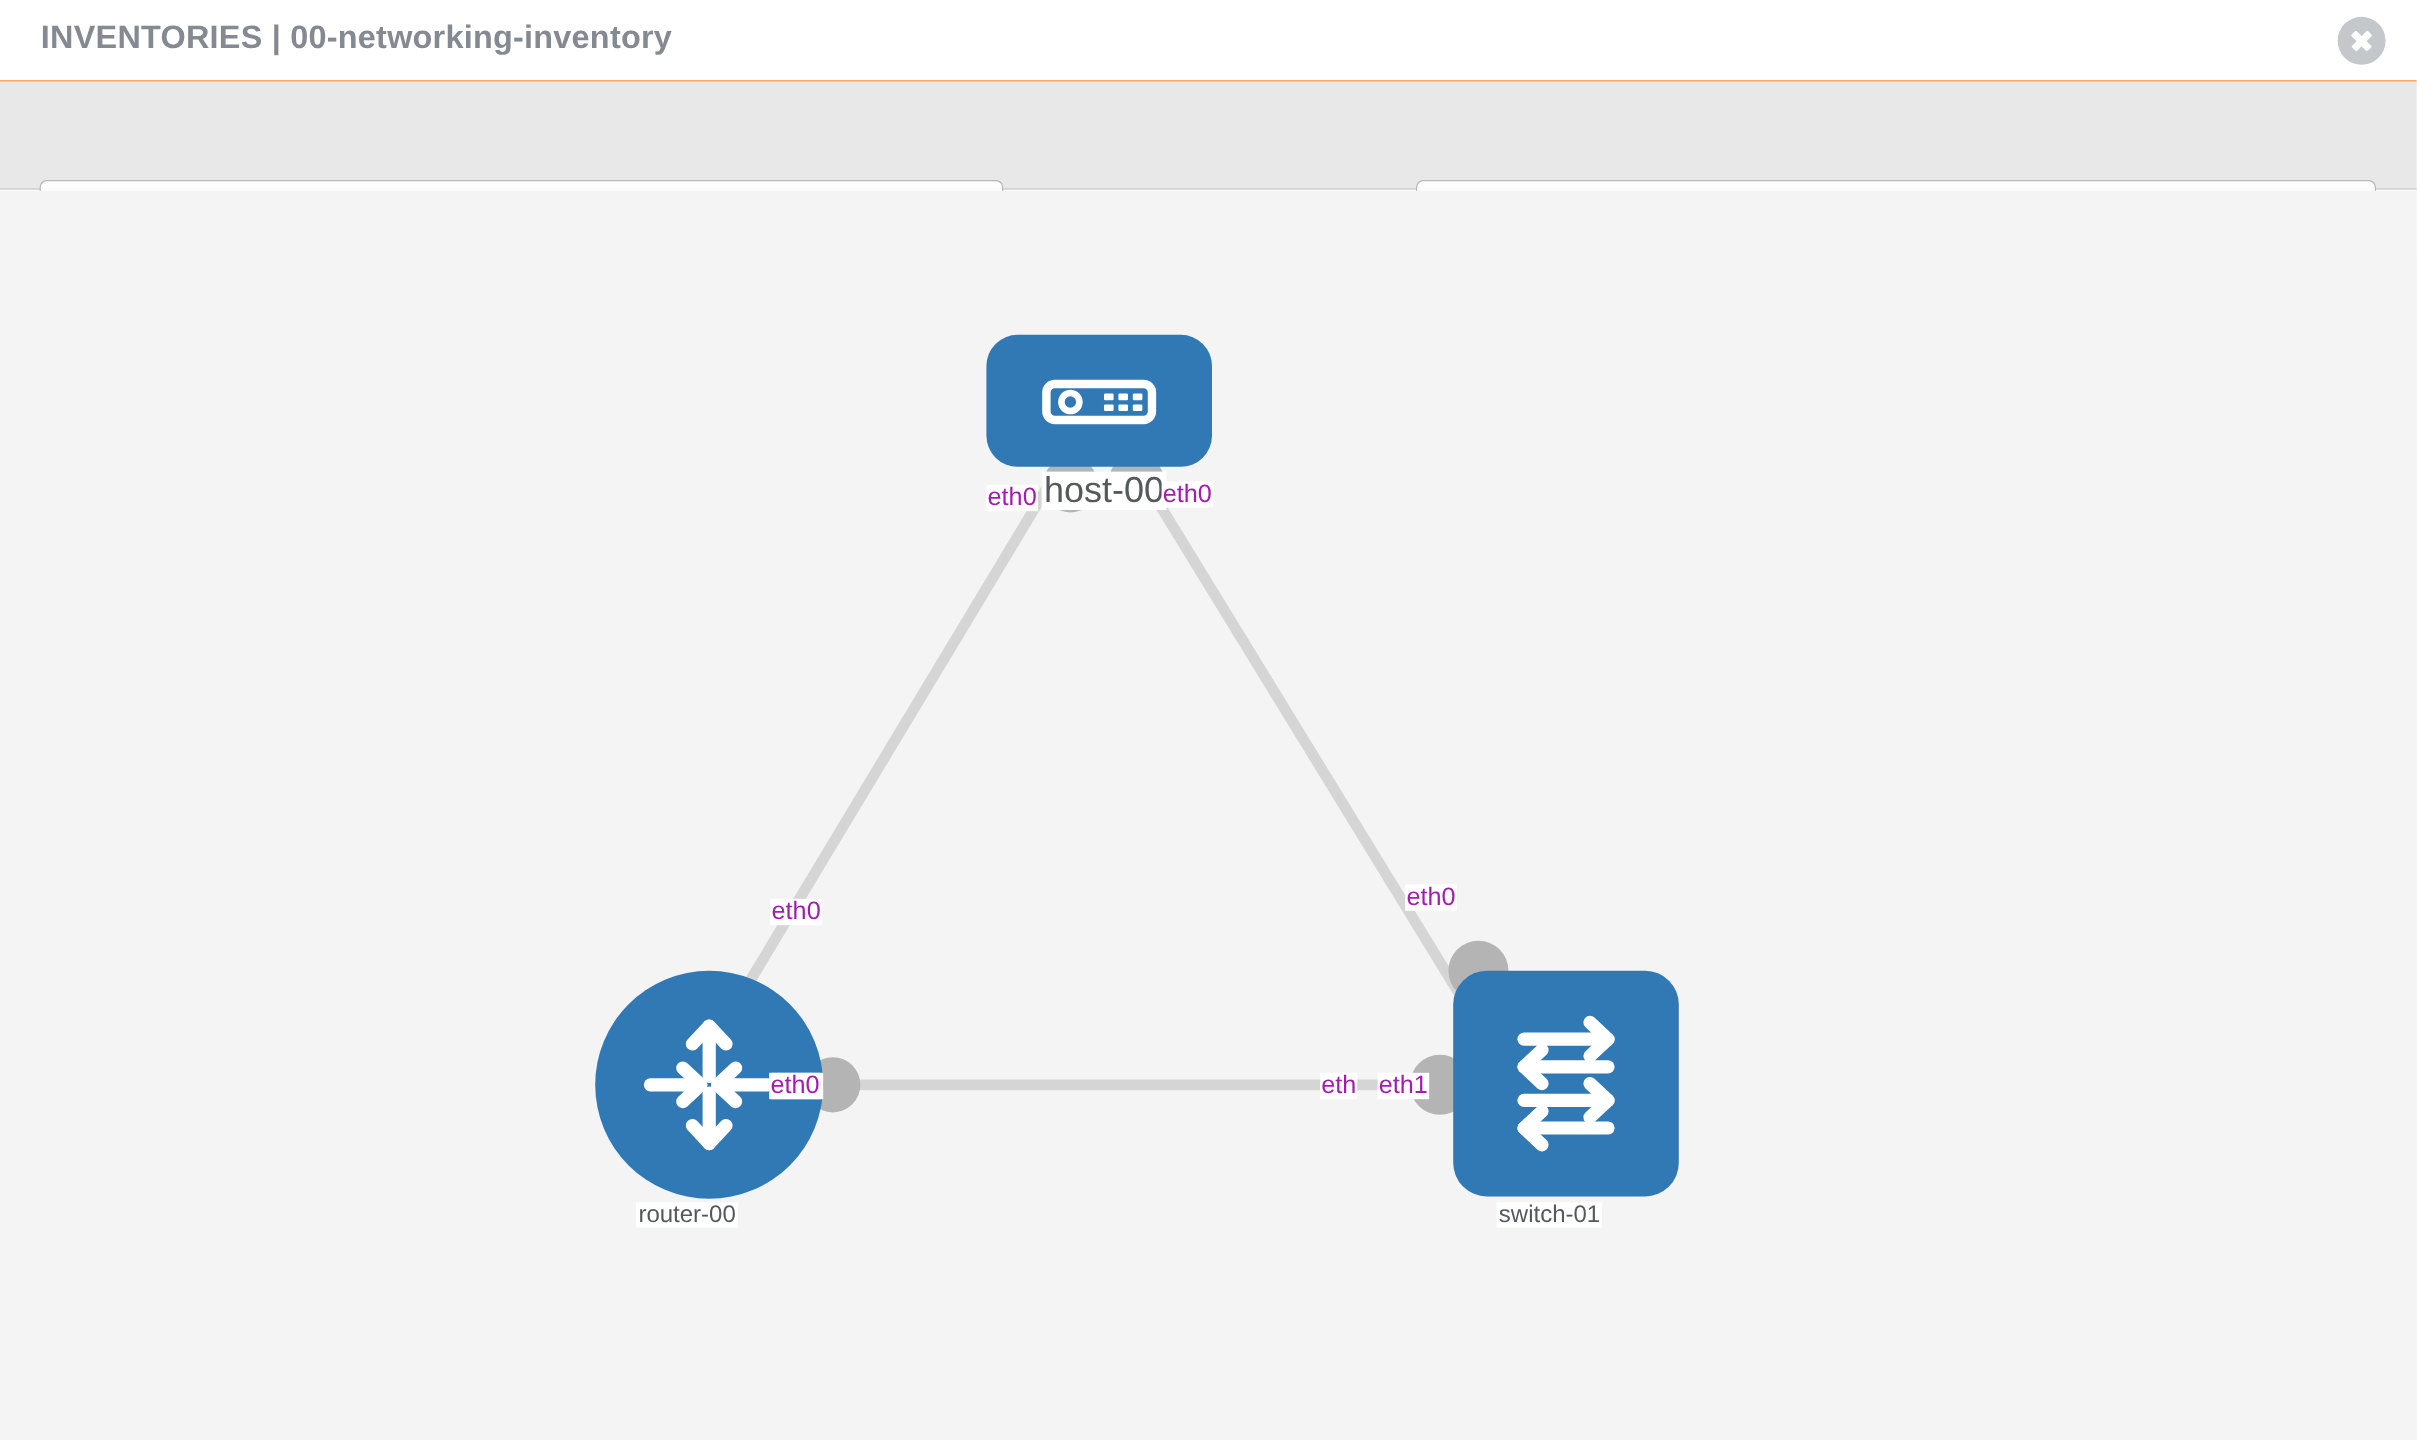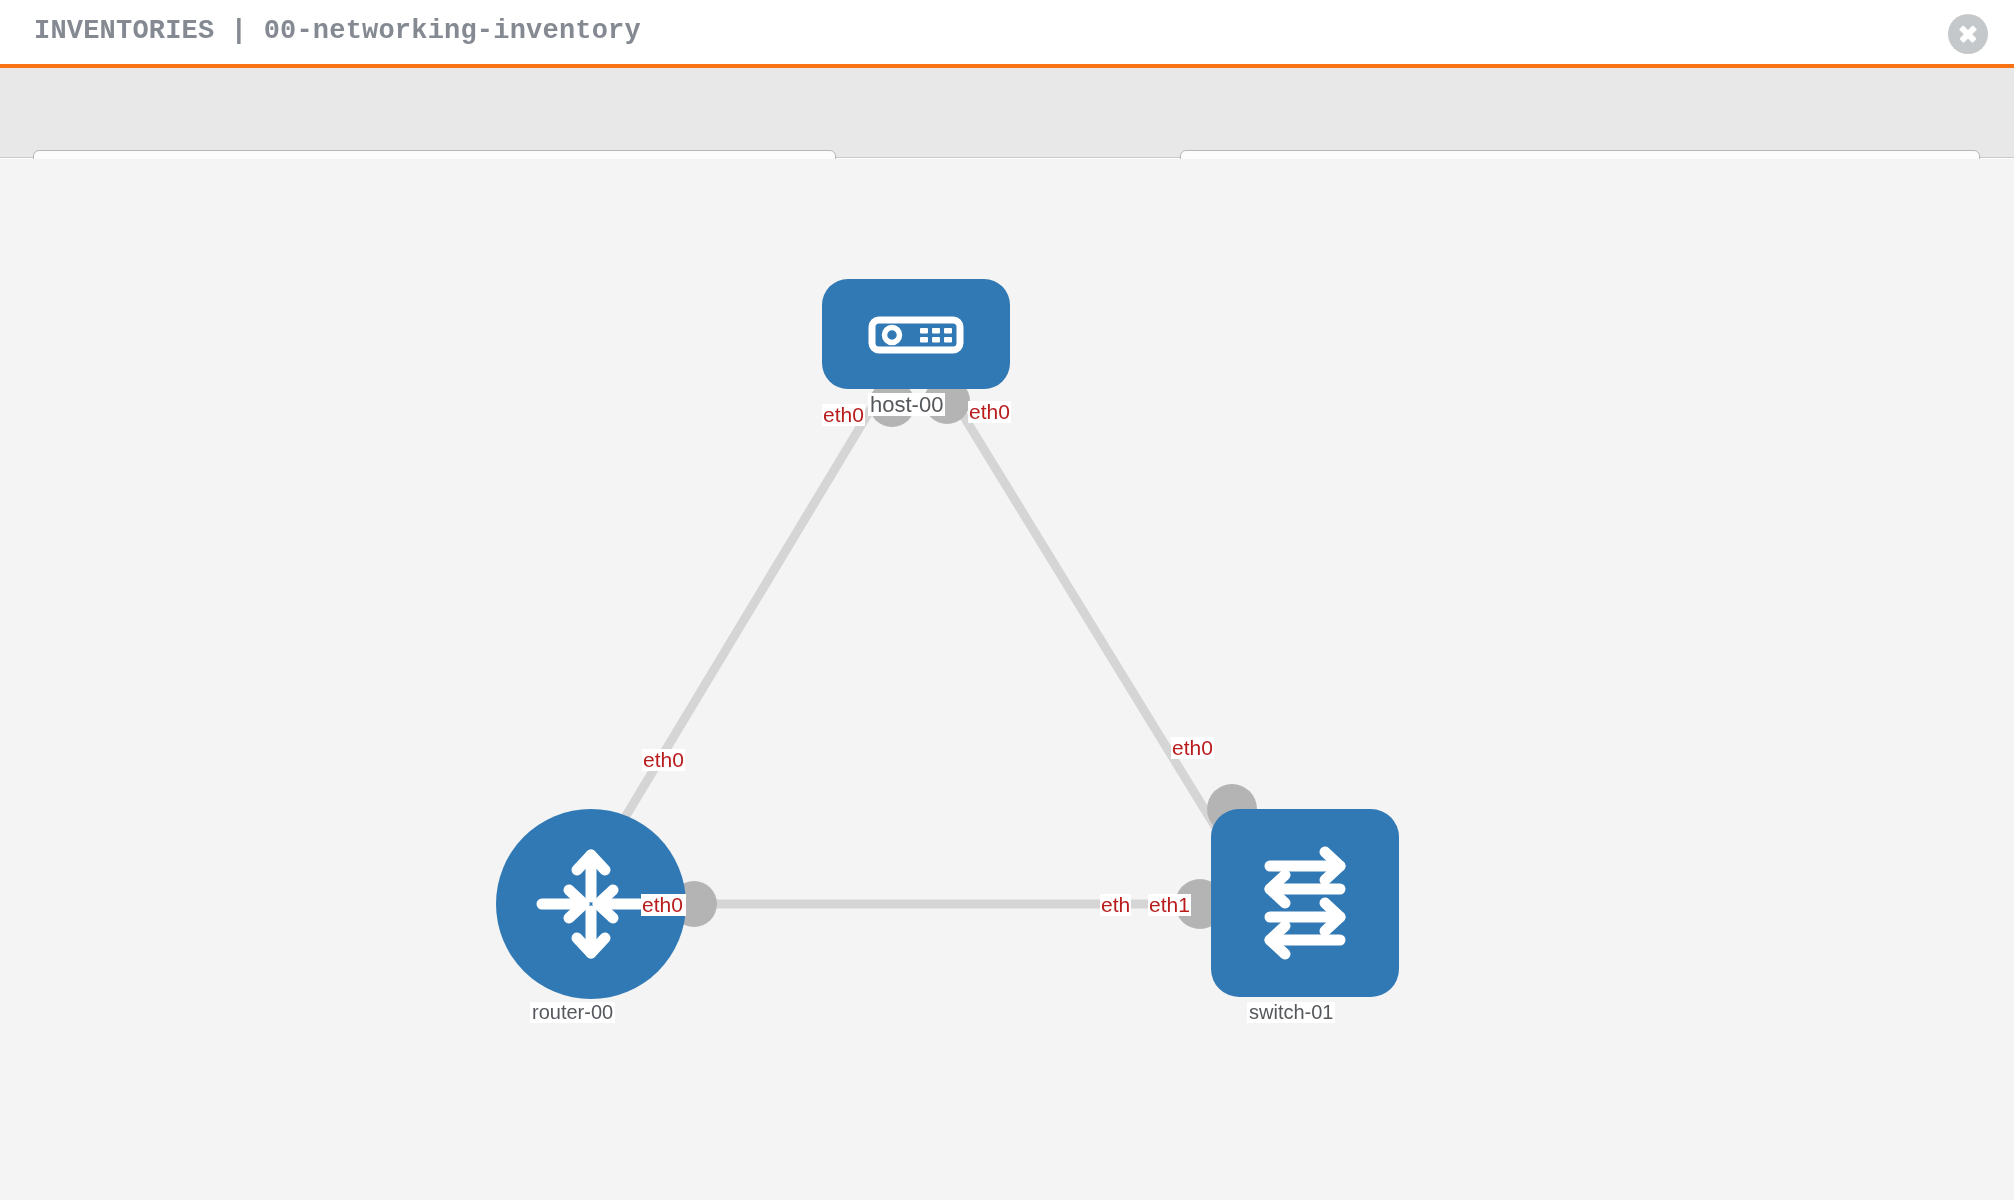--- a/index.html
+++ b/index.html
@@ -9,22 +9,21 @@
     font-family: "Liberation Sans", sans-serif;
     background: #f4f4f4;
     overflow: hidden;
   }
   #app { position: relative; width: 2014px; height: 1200px; background: #ffffff; }
 
   
   .header {
     position: absolute; left: 0; top: 0; width: 2014px; height: 68px;
     background: #ffffff;
-    border-bottom: 4px solid #f97316;
-    font-family: Liberation Mono, monospace;
+    border-bottom: 1px solid #f97316;
   }
   .header-title {
     position: absolute; left: 34px; top: 16px;
     font-size: 27px; font-weight: bold; letter-spacing: 0.2px;
     color: #848992; white-space: nowrap;
   }
   .close-btn {
     position: absolute; right: 26px; top: 14px;
     width: 40px; height: 40px; border-radius: 50%;
     background: #c5c8ca; cursor: pointer;
@@ -80,29 +79,29 @@
     align-items: center; justify-content: center; cursor: pointer;
   }
   .node-shape svg { display: block; }
   .node-label {
     position: absolute; white-space: nowrap;
     font-size: 20px; color: #55585c; background: #ffffff;
     padding: 0 2px; line-height: 1.05;
   }
   .port-label {
     position: absolute; white-space: nowrap;
-    font-size: 21px; color: #b91c1c; background: #ffffff;
+    font-size: 21px; color: #a21caf; background: #ffffff;
     padding: 0 1px; line-height: 1.05;
   }
 
   
   #node-host .node-shape {
     left: 822px; top: 120px; width: 188px; height: 110px; border-radius: 26px;
   }
-  #node-host .node-label { left: 868px; top: 234px; font-size: 22px; }
+  #node-host .node-label { left: 868px; top: 234px; font-size: 30px; }
 
   
   #node-router .node-shape {
     left: 496px; top: 650px; width: 190px; height: 190px; border-radius: 50%;
   }
   #node-router .node-label { left: 530px; top: 843px; }
 
   
   #node-switch .node-shape {
     left: 1211px; top: 650px; width: 188px; height: 188px; border-radius: 28px;

